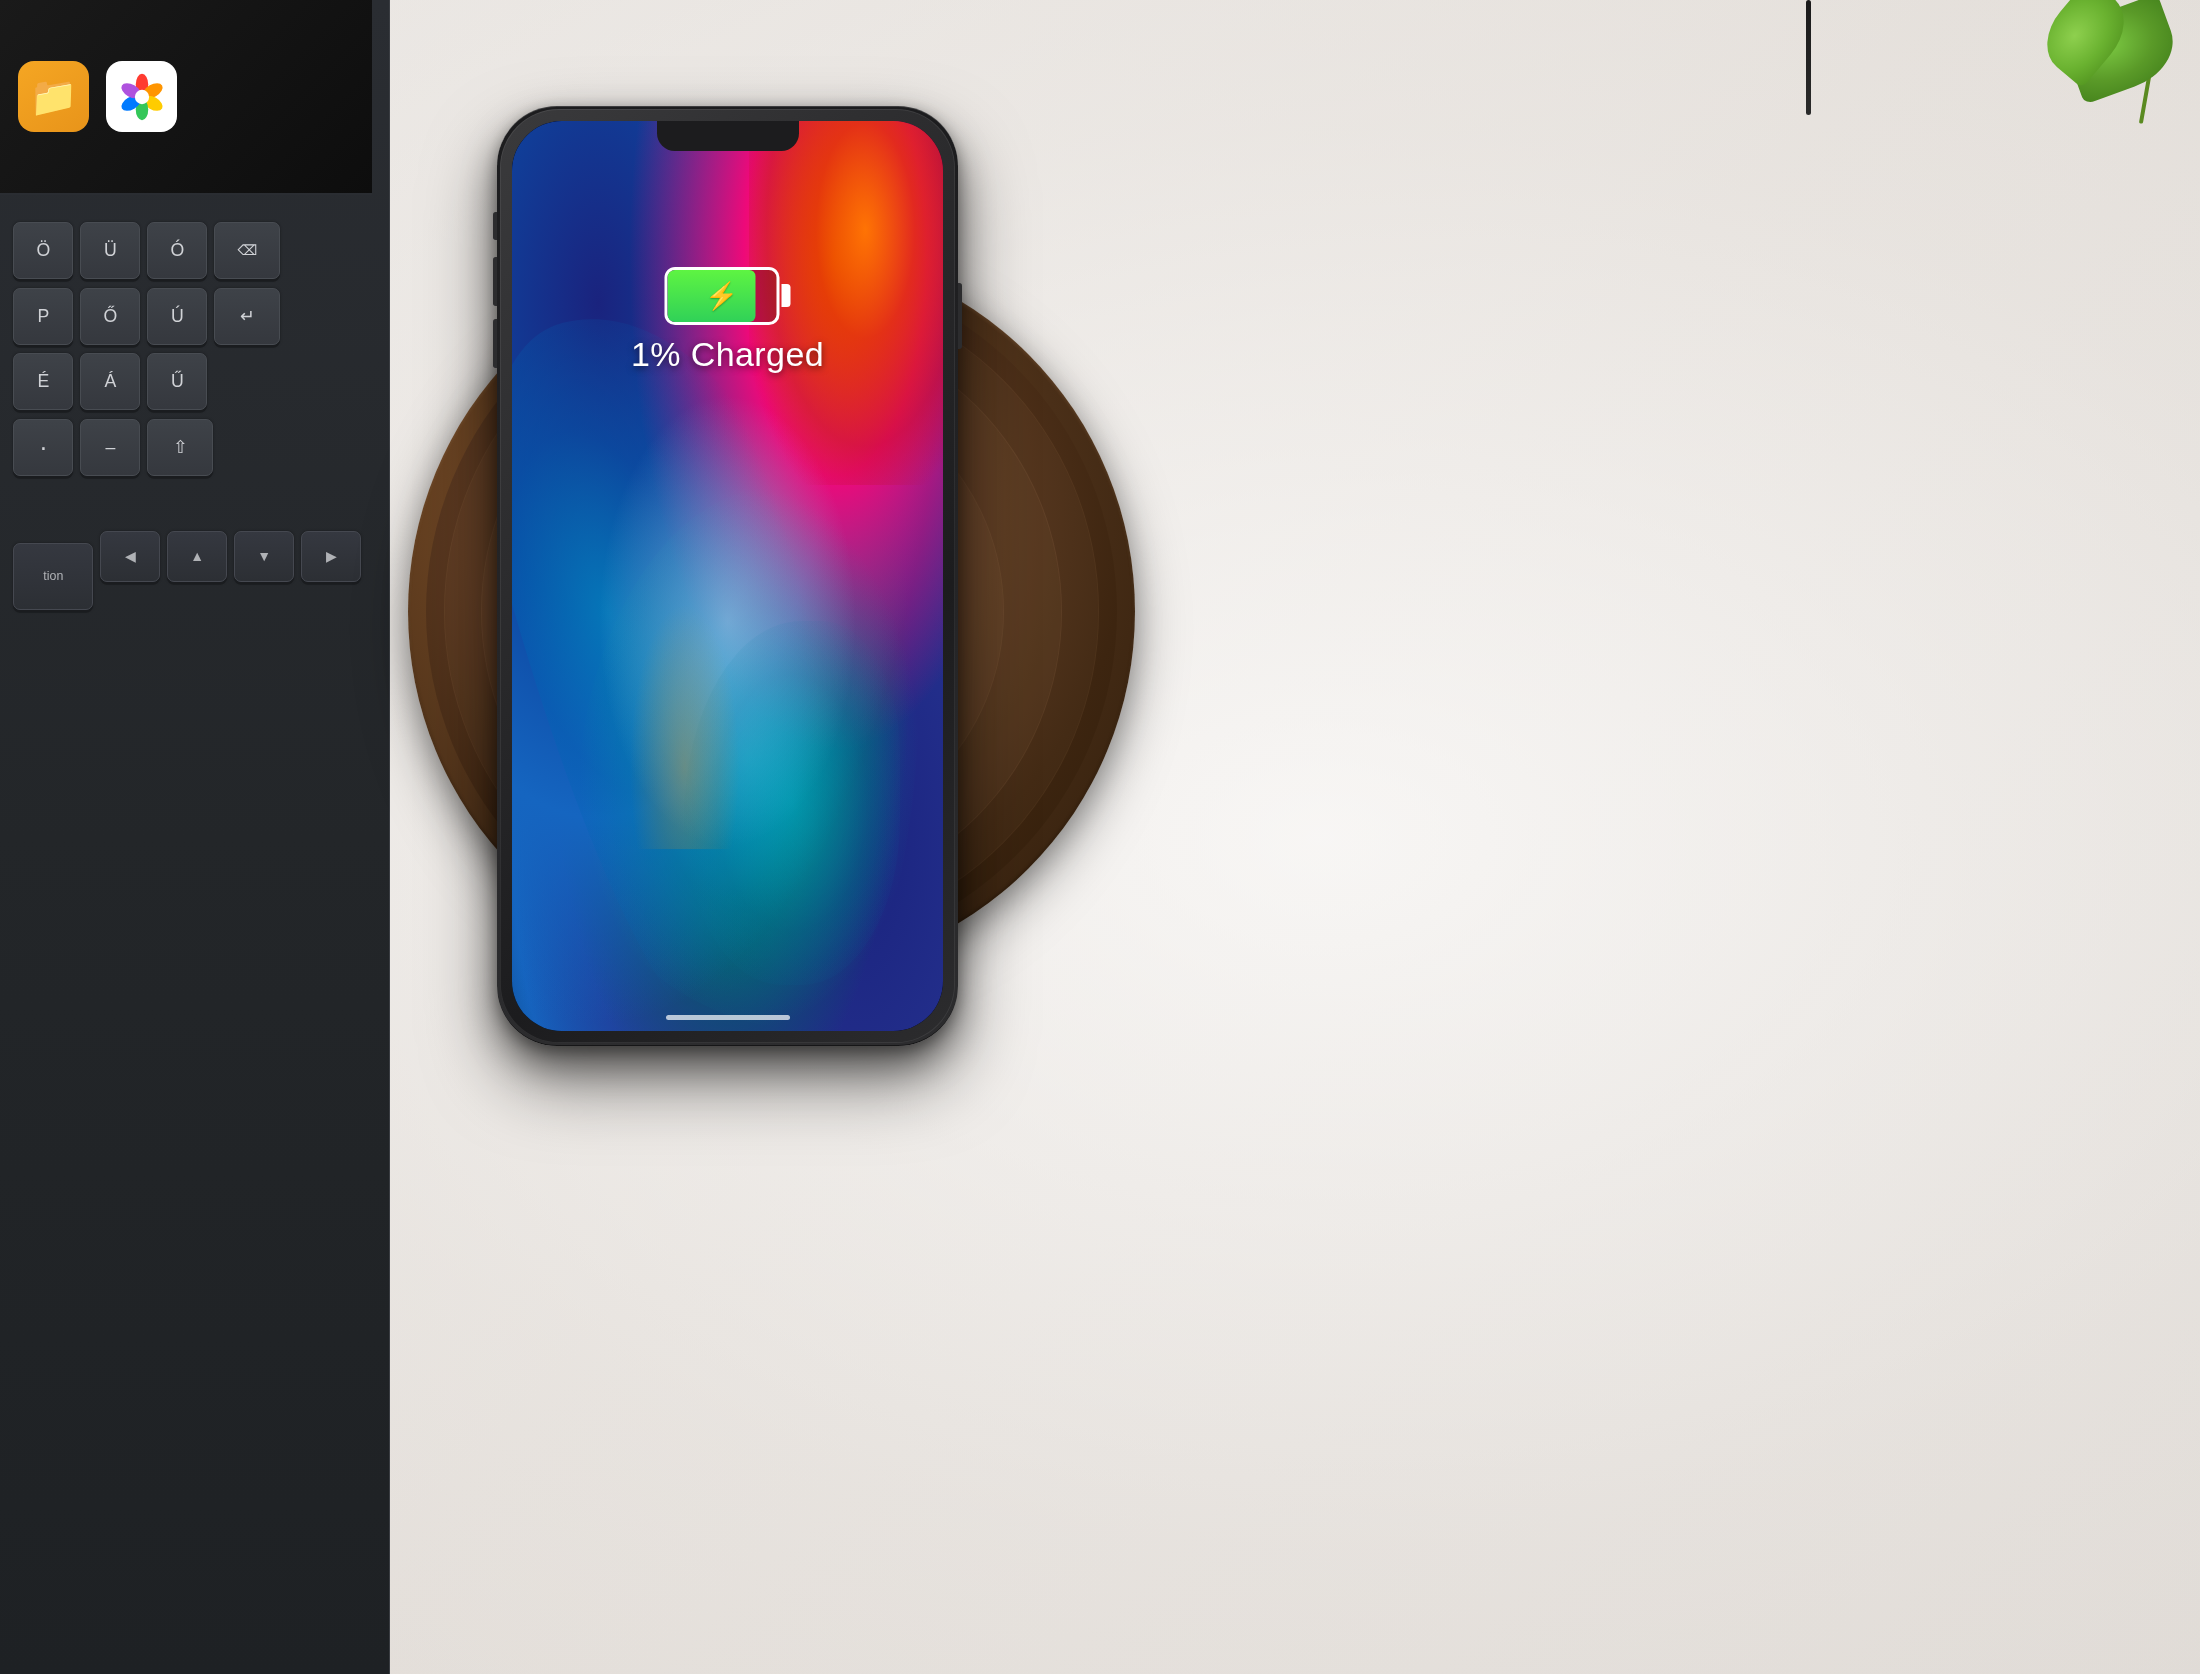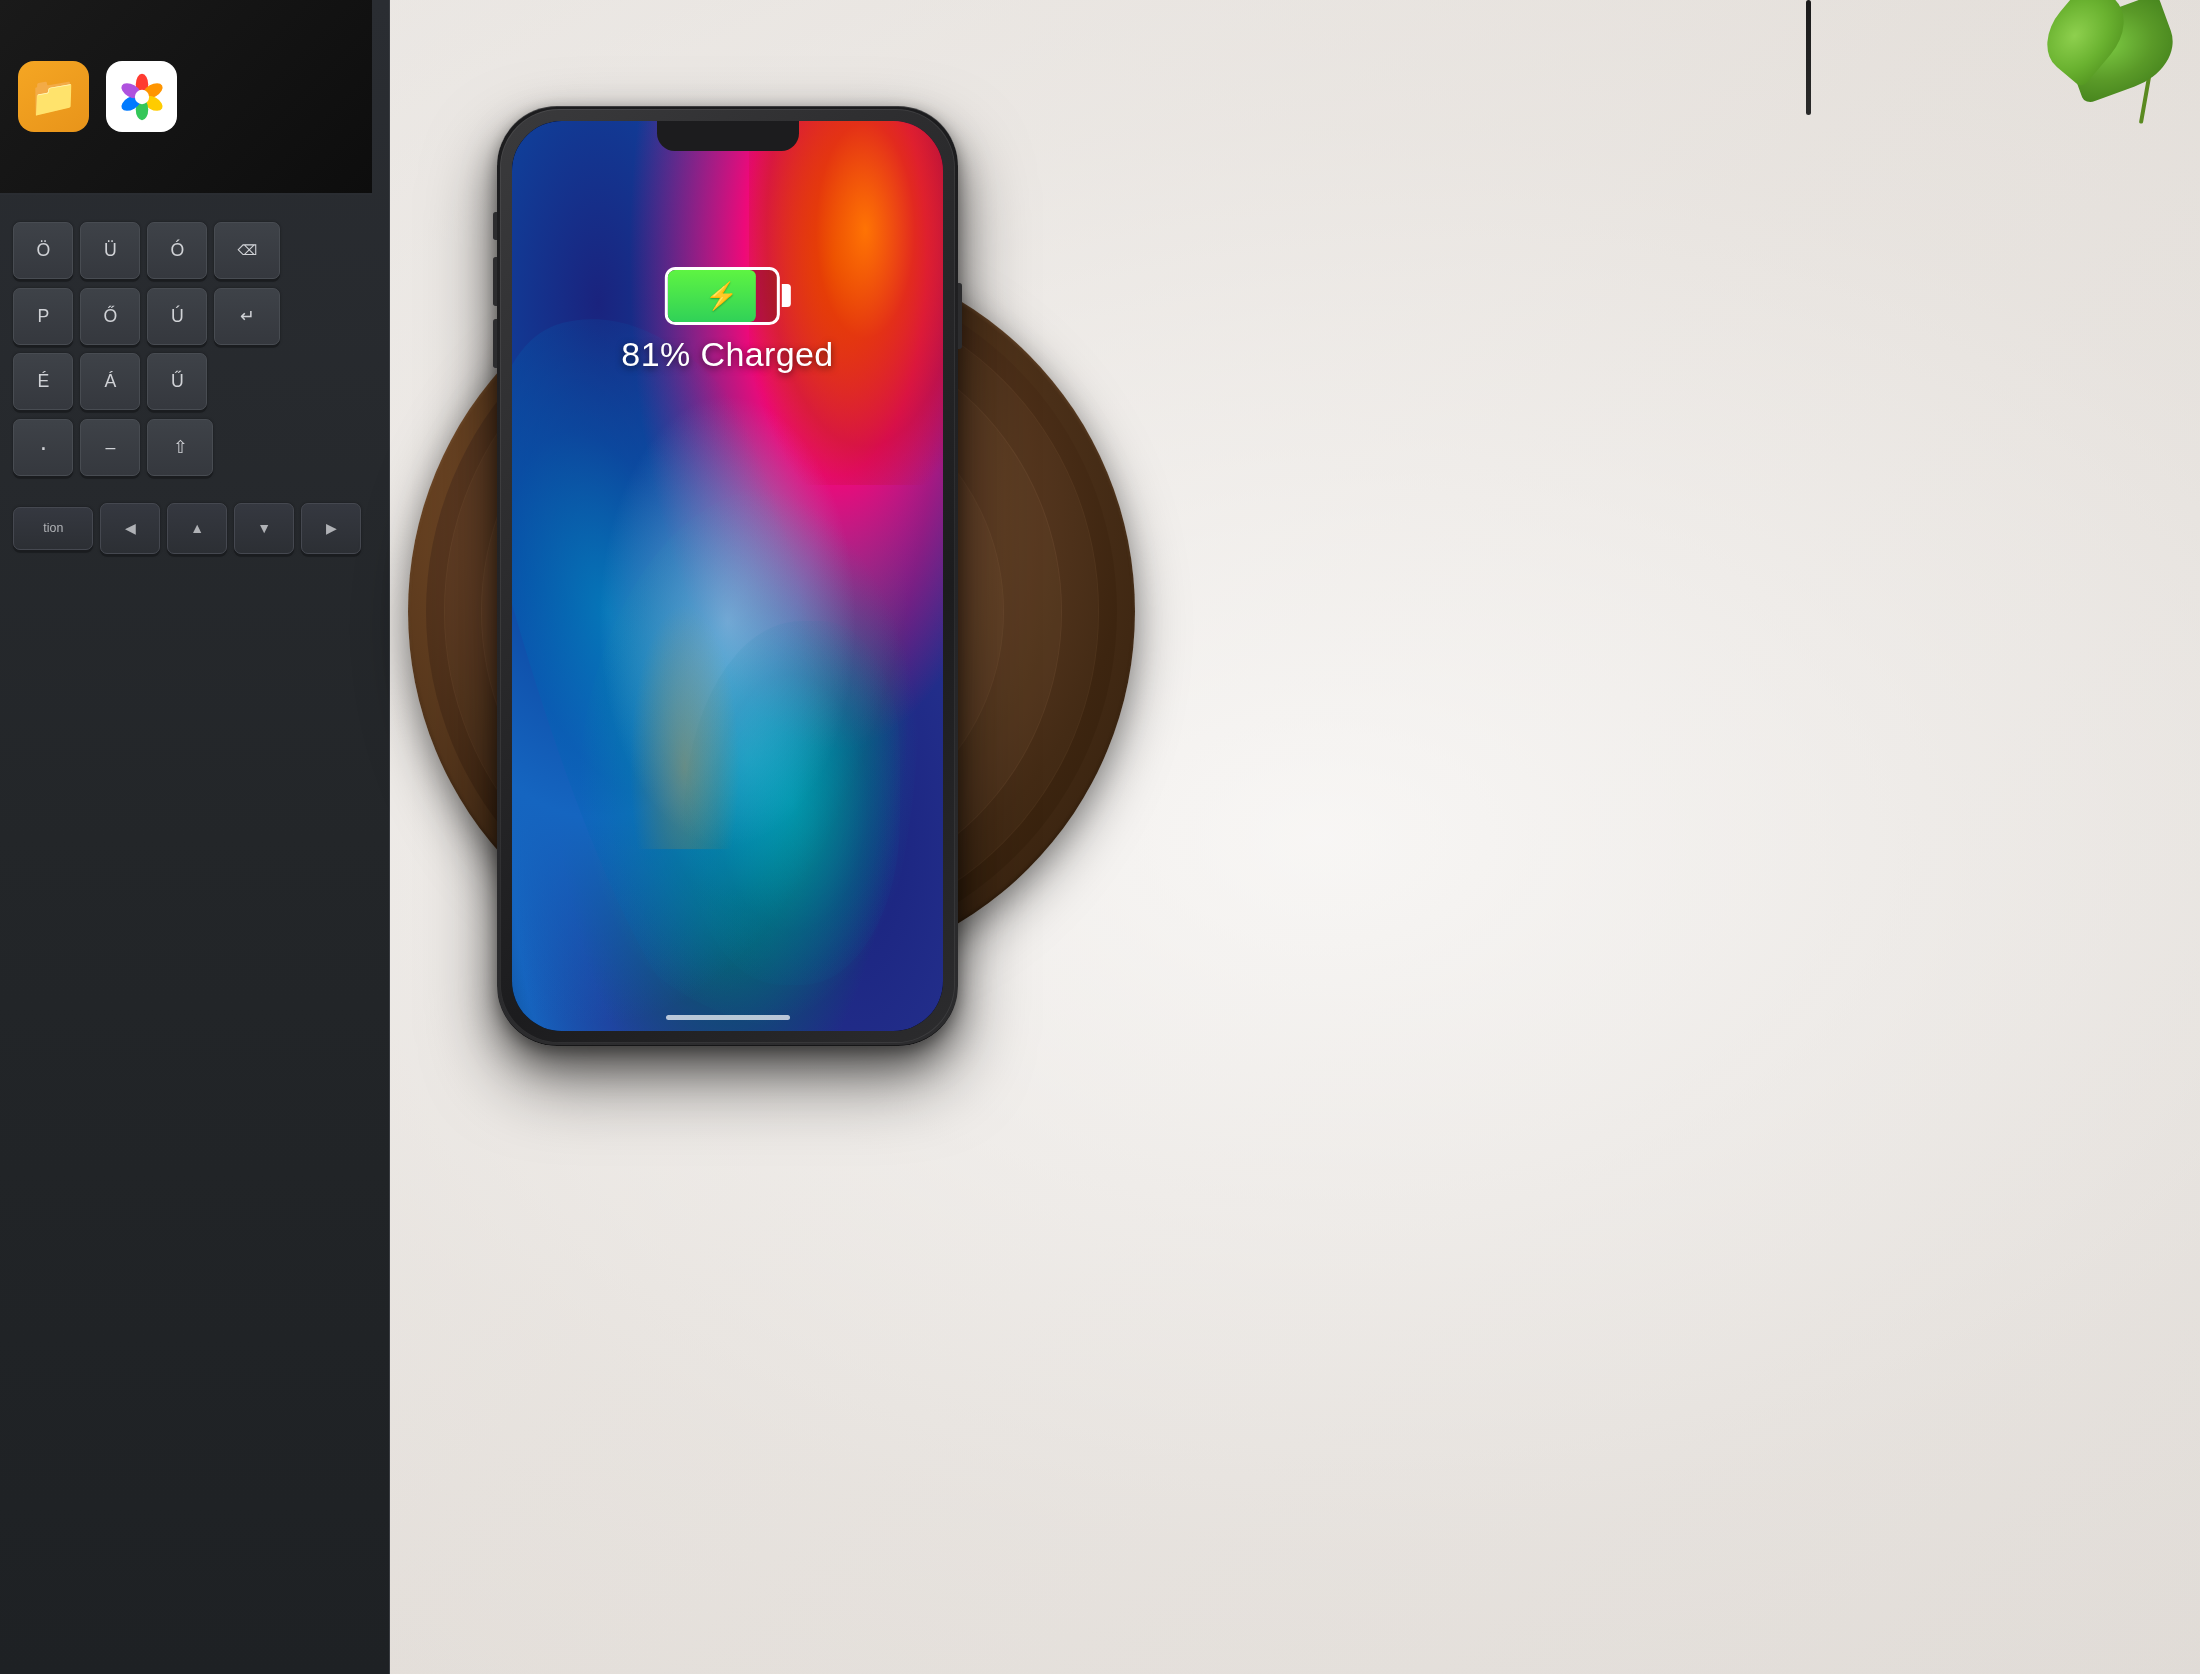--- a/index.html
+++ b/index.html
@@ -533,21 +533,21 @@
       <div class="key key-sm">Ű</div>
     </div>
 
     <div class="key-row">
       <div class="key key-sm" style="font-size:25px;">·</div>
       <div class="key key-sm">–</div>
       <div class="key key-icon" style="font-size:17.7px;">⇧</div>
     </div>
 
     <div class="key-row" style="margin-top: 26.6px;">
-      <div class="key key-special key-md" style="font-size:12.4px; width:80px; height:43px;">tion</div>
+      <div class="key key-special key-md" style="font-size:12.4px; width:80px; height:67px;margin-top:40px;">tion</div>
       <div class="key key-special" style="width:60px; height:51px; font-size:14px;">◀</div>
       <div class="key key-special" style="width:60px; height:51px; font-size:14px;">▲</div>
       <div class="key key-special" style="width:60px; height:51px; font-size:14px;">▼</div>
       <div class="key key-special" style="width:60px; height:51px; font-size:14px;">▶</div>
     </div>
 
   </div>
 </div>
 
 <div class="charging-pad">
@@ -579,21 +579,21 @@
         <div style="position:absolute; bottom:20%; left:25%; width:30%; height:30%; background:radial-gradient(ellipse at 50% 70%, rgba(255,140,0,0.3) 0%, transparent 60%);"></div>
 
         <div class="battery-indicator">
           <div class="battery-icon-container">
             <div class="battery-body">
               <div class="battery-fill"></div>
               <div class="battery-bolt">⚡</div>
             </div>
             <div class="battery-tip"></div>
           </div>
-          <div class="battery-percent-text">81% Charged</div>
+          <div class="battery-percent-text">1% Charged</div>
         </div>
 
         <div class="home-indicator"></div>
 
         <div class="iphone-notch"></div>
 
       </div>
     </div>
 
     <div class="iphone-side-button-right"></div>

